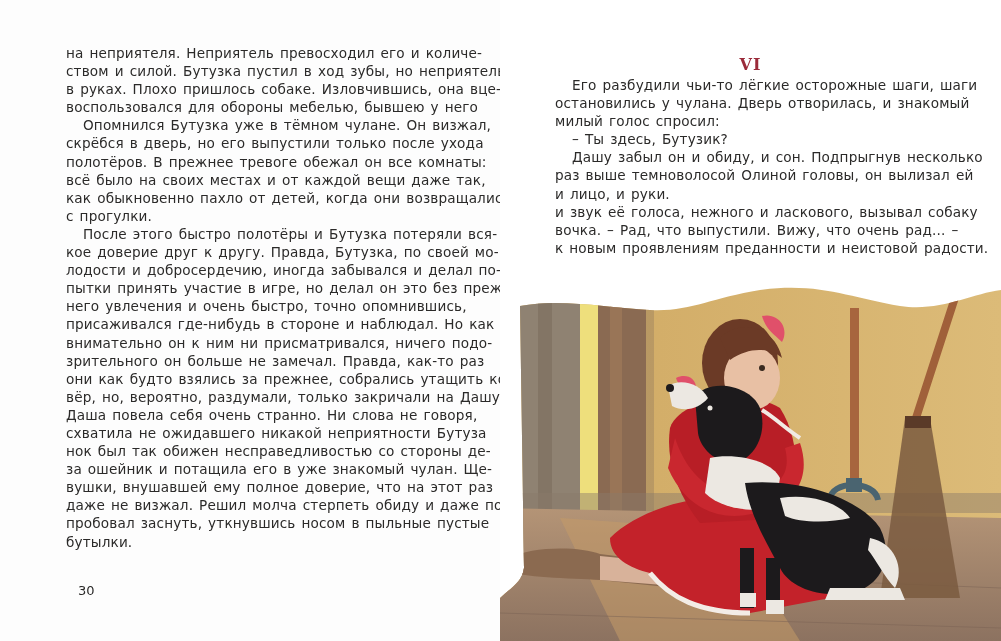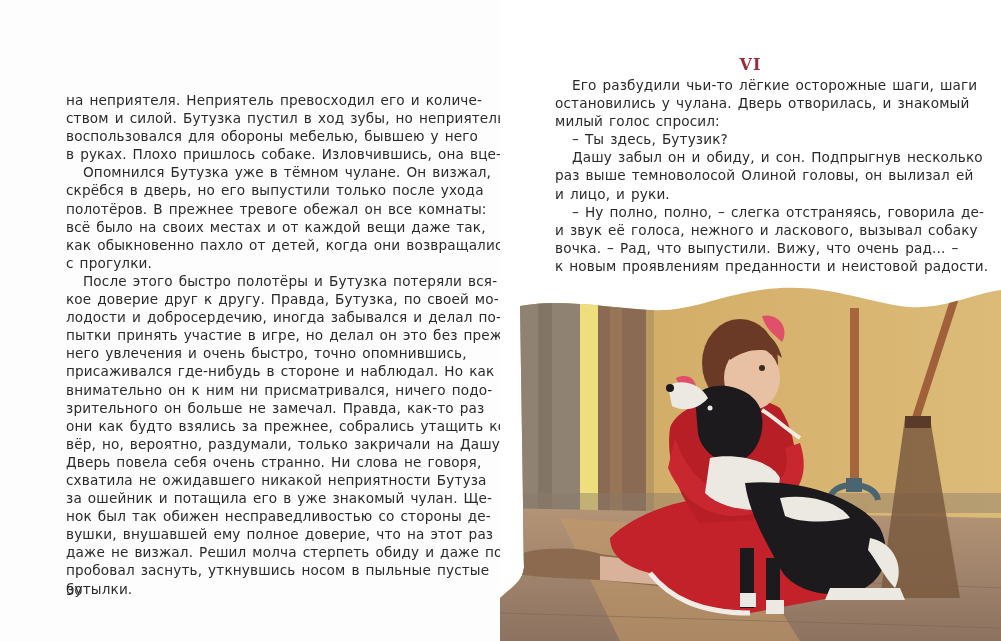--- a/index.html
+++ b/index.html
@@ -13,84 +13,83 @@
   .page { position:absolute; top:0; height:641px; }
   .page-left { left:0; width:500px; background:#fdfdfd; }
   .page-right { left:500px; width:501px; background:#ffffff; }
   .col {
     position:absolute;
     font-size:13.6px;
     line-height:18.1px;
     letter-spacing:0.15px;
     word-spacing:1.5px;
   }
-  .col-left { left:66px; top:44px; width:381px;margin-top:47px; }
+  .col-left { left:66px; top:44px; width:381px; }
   .col-right { left:55px; top:76px; width:378px; }
   .line { display:block; white-space:nowrap; text-align:justify; text-align-last:justify; height:18.1px; }
   .line.last { text-align-last:left; }
   .indent { padding-left:17px; }
   .page-number {
-    position:absolute; left:66px; top:583px;
+    position:absolute; left:78px; top:583px;
     font-size:13px; color:#2b2a29;
   }
   .chapter-title {
     position:absolute; left:0; width:100%; top:55px; text-align:center;
     font-family:"DejaVu Serif","Liberation Serif",serif;
     font-weight:bold; font-size:16px; color:#9b2b3a; letter-spacing:1px;
   }
   .illustration { position:absolute; left:0; top:268px; width:501px; height:373px; }
 </style>
 </head>
 <body>
 
 <div class="page page-left">
   <div class="col col-left" id="left-col">
       <span class="line">на неприятеля. Неприятель превосходил его и количе-</span>
       <span class="line">ством и силой. Бутузка пустил в ход зубы, но неприятель</span>
+      <span class="line">в руках. Плохо пришлось собаке. Изловчившись, она вце-</span>
       <span class="line">воспользовался для обороны мебелью, бывшею у него</span>
-      <span class="line">в руках. Плохо пришлось собаке. Изловчившись, она вце-</span>
       <span class="line indent">Опомнился Бутузка уже в тёмном чулане. Он визжал,</span>
       <span class="line">скрёбся в дверь, но его выпустили только после ухода</span>
       <span class="line">полотёров. В прежнее тревоге обежал он все комнаты:</span>
       <span class="line">всё было на своих местах и от каждой вещи даже так,</span>
       <span class="line">как обыкновенно пахло от детей, когда они возвращались</span>
       <span class="line last">с прогулки.</span>
       <span class="line indent">После этого быстро полотёры и Бутузка потеряли вся-</span>
       <span class="line">кое доверие друг к другу. Правда, Бутузка, по своей мо-</span>
       <span class="line">лодости и добросердечию, иногда забывался и делал по-</span>
       <span class="line">пытки принять участие в игре, но делал он это без преж-</span>
       <span class="line">него увлечения и очень быстро, точно опомнившись,</span>
       <span class="line">присаживался где-нибудь в стороне и наблюдал. Но как</span>
       <span class="line">внимательно он к ним ни присматривался, ничего подо-</span>
       <span class="line">зрительного он больше не замечал. Правда, как-то раз</span>
       <span class="line">они как будто взялись за прежнее, собрались утащить ко-</span>
       <span class="line">вёр, но, вероятно, раздумали, только закричали на Дашу.</span>
-      <span class="line">Дверь повела себя очень странно. Ни слова не говоря,</span>
+      <span class="line">Даша повела себя очень странно. Ни слова не говоря,</span>
       <span class="line">схватила не ожидавшего никакой неприятности Бутуза</span>
+      <span class="line">нок был так обижен несправедливостью со стороны де-</span>
       <span class="line">за ошейник и потащила его в уже знакомый чулан. Ще-</span>
-      <span class="line">нок был так обижен несправедливостью со стороны де-</span>
       <span class="line">вушки, внушавшей ему полное доверие, что на этот раз</span>
       <span class="line">даже не визжал. Решил молча стерпеть обиду и даже по-</span>
       <span class="line">пробовал заснуть, уткнувшись носом в пыльные пустые</span>
       <span class="line last">бутылки.</span>
     </div>
   <div class="page-number">30</div>
 </div>
 
 <div class="page page-right">
   <div class="chapter-title">VI</div>
   <div class="col col-right" id="right-col">
       <span class="line indent">Его разбудили чьи-то лёгкие осторожные шаги, шаги</span>
       <span class="line">остановились у чулана. Дверь отворилась, и знакомый</span>
       <span class="line last">милый голос спросил:</span>
       <span class="line indent last">– Ты здесь, Бутузик?</span>
       <span class="line indent">Дашу забыл он и обиду, и сон. Подпрыгнув несколько</span>
       <span class="line">раз выше темноволосой Олиной головы, он вылизал ей</span>
       <span class="line last">и лицо, и руки.</span>
-      <span class="line indent">– Ну полно, полно, – слегка отстраняясь, говорила де-</span>
       <span class="line">и звук её голоса, нежного и ласкового, вызывал собаку</span>
       <span class="line">вочка. – Рад, что выпустили. Вижу, что очень рад... –</span>
       <span class="line last">к новым проявлениям преданности и неистовой радости.</span>
     </div>
 
   <svg class="illustration" viewBox="0 0 501 373" preserveAspectRatio="none">
     <defs>
       <clipPath id="artclip">
         <path d="M20 38 C 60 30, 110 40, 150 42 C 190 44, 210 30, 260 22 C 320 14, 350 30, 400 38 C 440 44, 470 26, 501 22 L 501 373 L 0 373 L 0 330 C 10 320, 22 315, 24 300 Z"></path>
       </clipPath>

